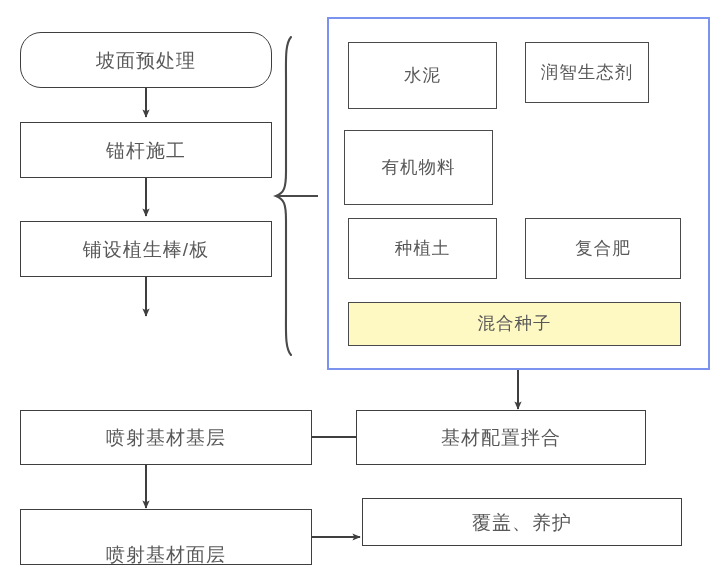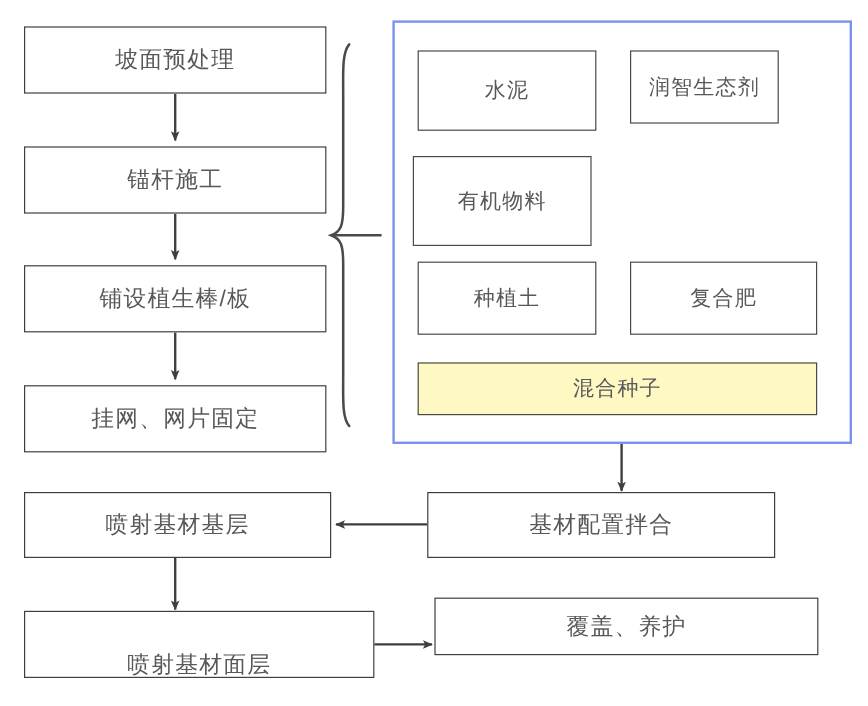--- a/index.html
+++ b/index.html
@@ -108,35 +108,32 @@
     <path d="M 291 37
              C 285 44, 286 60, 286 78
              L 286 172
              C 286 188, 284 193, 276 196
              C 284 199, 286 204, 286 220
              L 286 314
              C 286 332, 285 348, 291 355" fill="none" stroke="#4a4a4a" stroke-width="2.1" stroke-linecap="round"></path>
     <line x1="276" y1="196" x2="318" y2="196" stroke="#4a4a4a" stroke-width="2.1"></line>
   </svg>
 
-  <div class="node" style="left:20px; top:22px; width:252px; height:56px;">
+  <div class="node" style="left:20px; top:32px; width:252px; height:56px;border-radius:21px;">
     <span>坡面预处理</span>
   </div>
 
   <div class="node" style="left:20px; top:122px; width:252px; height:56px;">
     <span>锚杆施工</span>
   </div>
 
   <div class="node" style="left:20px; top:221px; width:252px; height:56px;">
     <span>铺设植生棒/板</span>
   </div>
 
-  <div class="node" style="left:20px; top:321px; width:252px; height:56px;">
-    <span>挂网、网片固定</span>
-  </div>
 
   <div class="panel" style="left:327px; top:17px; width:383px; height:353px;"></div>
 
   <div class="node small" style="left:348px; top:42px; width:149px; height:67px;">
     <span>水泥</span>
   </div>
 
   <div class="node small" style="left:525px; top:42px; width:124px; height:61px;">
     <span>润智生态剂</span>
   </div>
@@ -155,21 +152,21 @@
   </div>
 
   <div class="node small seed" style="left:348px; top:302px; width:333px; height:44px;">
     <span>混合种子</span>
   </div>
 
   <div class="node" style="left:356px; top:410px; width:290px; height:55px;">
     <span>基材配置拌合</span>
   </div>
 
-  <div class="node" style="left:20px; top:410px; width:256px; height:55px;">
+  <div class="node" style="left:20px; top:410px; width:292px; height:55px;">
     <span>喷射基材基层</span>
   </div>
 
   <div class="node" style="left:20px; top:509px; width:292px; height:56px;align-items:flex-end;">
     <span>喷射基材面层</span>
   </div>
 
   <div class="node" style="left:362px; top:498px; width:320px; height:48px;">
     <span>覆盖、养护</span>
   </div>

